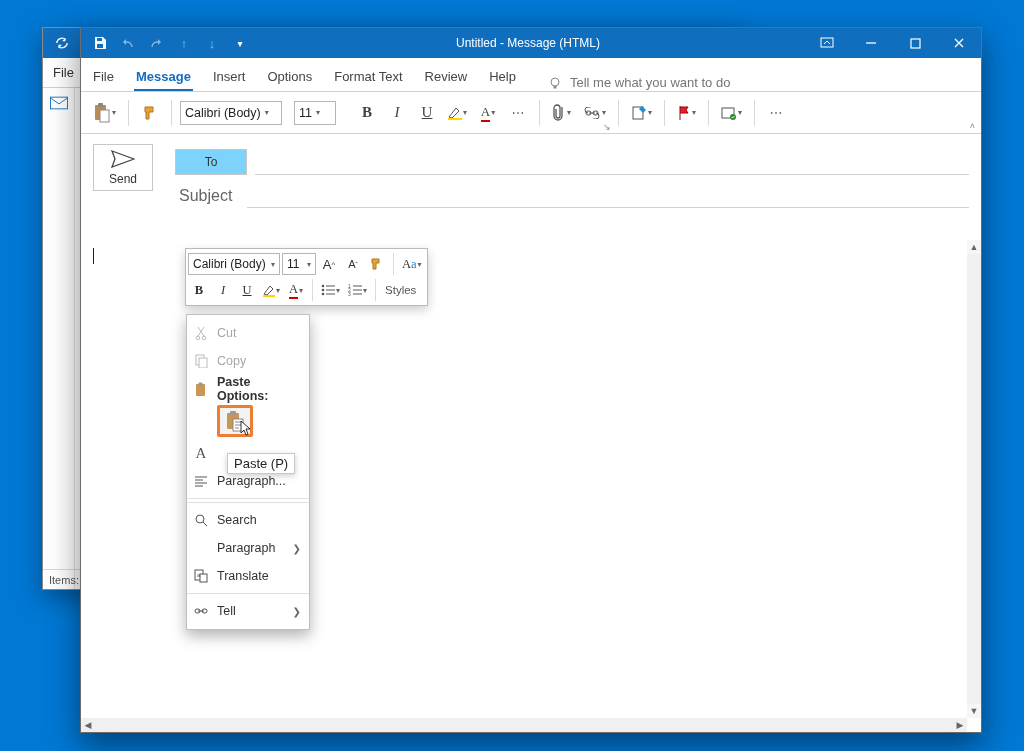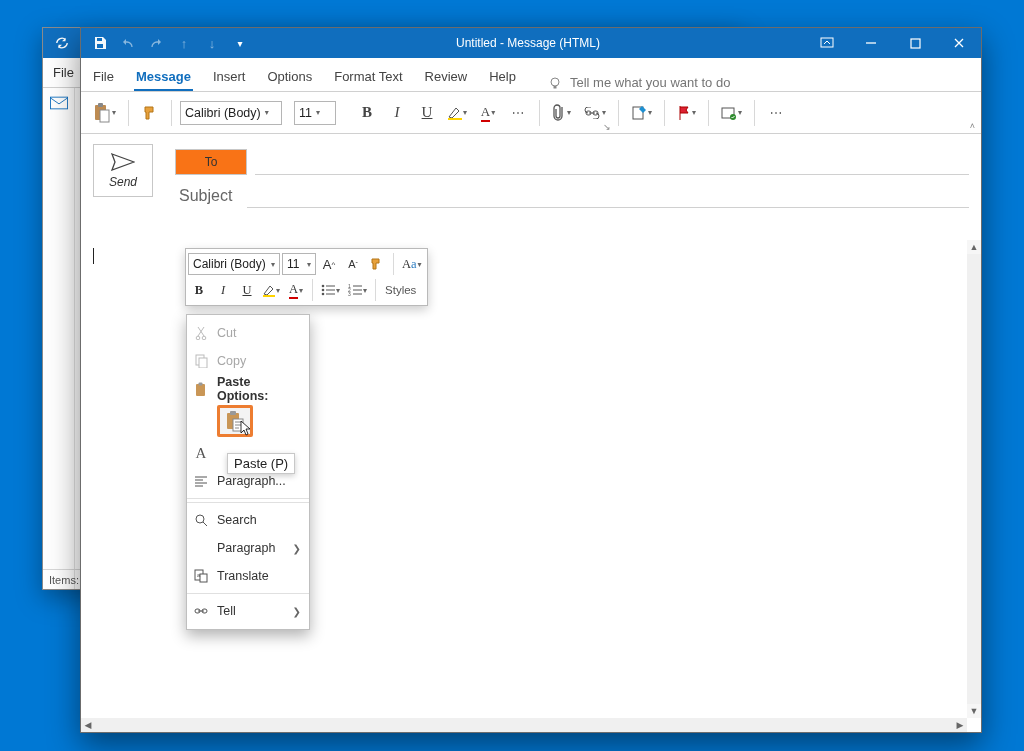--- a/index.html
+++ b/index.html
@@ -37,25 +37,25 @@
 .tell input{border:none;outline:none;font-size:13px;width:210px;color:#777;}
 
 .msgwin .ribbon{height:42px;border-bottom:1px solid #d0d0d0;display:flex;align-items:center;padding:0 8px;gap:4px;position:relative;}
 .rsep{width:1px;height:26px;background:#d8d8d8;margin:0 4px;}
 .rbtn{min-width:26px;height:26px;display:flex;align-items:center;justify-content:center;border:1px solid transparent;border-radius:2px;padding:0 3px;color:#444;}
 .combo{height:24px;border:1px solid #b5b5b5;display:flex;align-items:center;padding:0 4px;font-size:12.5px;background:#fff;}
 .combo .caret{margin-left:4px;}
 .small-caret{font-size:8px;color:#666;margin-left:1px;}
 
 .msgwin .addr-area{padding:10px 12px 0 12px;position:relative;}
-.sendbox{position:absolute;left:12px;top:10px;width:60px;height:53px;border:1px solid #c7c7c7;display:flex;flex-direction:column;align-items:center;justify-content:center;font-size:12px;color:#333;font-style:italic;}
+.sendbox{position:absolute;left:12px;top:10px;width:60px;height:47px;border:1px solid #c7c7c7;display:flex;flex-direction:column;align-items:center;justify-content:center;font-size:12px;color:#333;}
 .sendbox svg{margin-bottom:4px;}
 .addr-lines{margin-left:82px;}
 .addr-line{display:flex;align-items:center;height:36px;}
-.addr-btn{width:72px;height:26px;border:1px solid #c7c7c7;display:flex;align-items:center;justify-content:center;font-size:12px;color:#333;margin-right:8px;background:#f97316;}
+.addr-btn{width:72px;height:26px;border:1px solid #c7c7c7;display:flex;align-items:center;justify-content:center;font-size:12px;color:#333;margin-right:8px;background:#7dd3fc;}
 .addr-input{flex:1;height:26px;border:none;border-bottom:1px solid #d0d0d0;outline:none;padding:0 4px;font-size:13px;}
 .subj-row{display:flex;align-items:center;margin-left:82px;margin-top:4px;}
 .subj-row label{width:72px;font-size:16px;color:#666;padding-left:4px;}
 .subj-row input{flex:1;height:24px;border:none;border-bottom:1px solid #d0d0d0;outline:none;}
 
 .msgwin .body-area{position:absolute;left:0;right:0;top:212px;bottom:14px;padding:8px 16px 0 10px;}
 .body-area .caret-line{height:16px;border-left:1px solid #222;margin-left:2px;width:1px;}
 .vscroll{position:absolute;right:0;top:0;bottom:0;width:14px;background:#f0f0f0;display:flex;flex-direction:column;}
 .vscroll .arrow{height:14px;display:flex;align-items:center;justify-content:center;font-size:9px;color:#666;background:#f6f6f6;}
 .vscroll .track{flex:1;}

